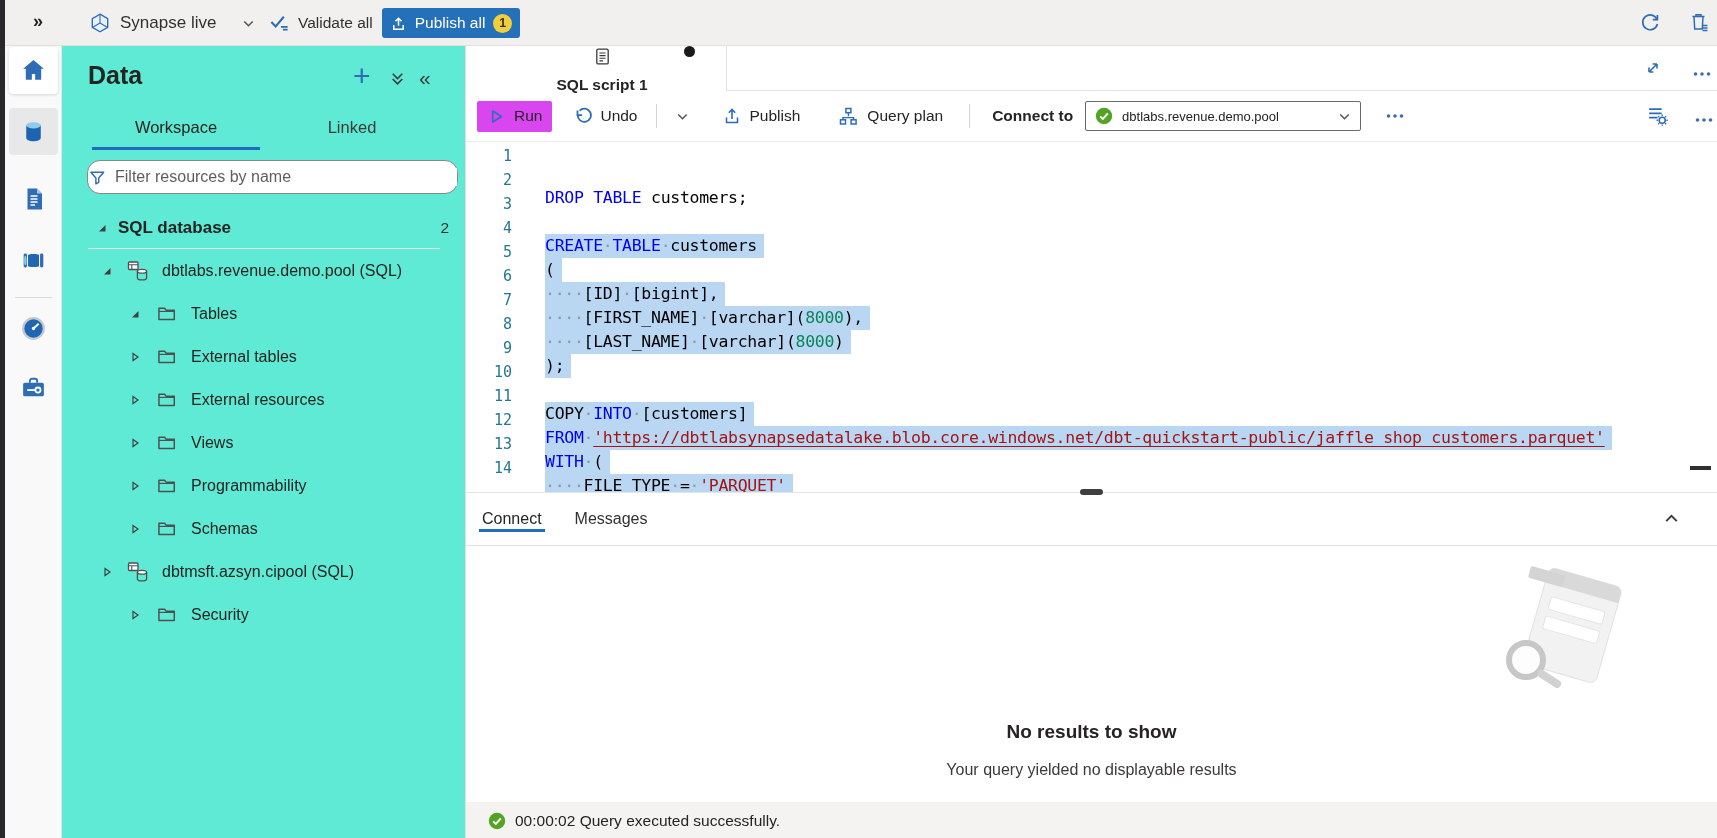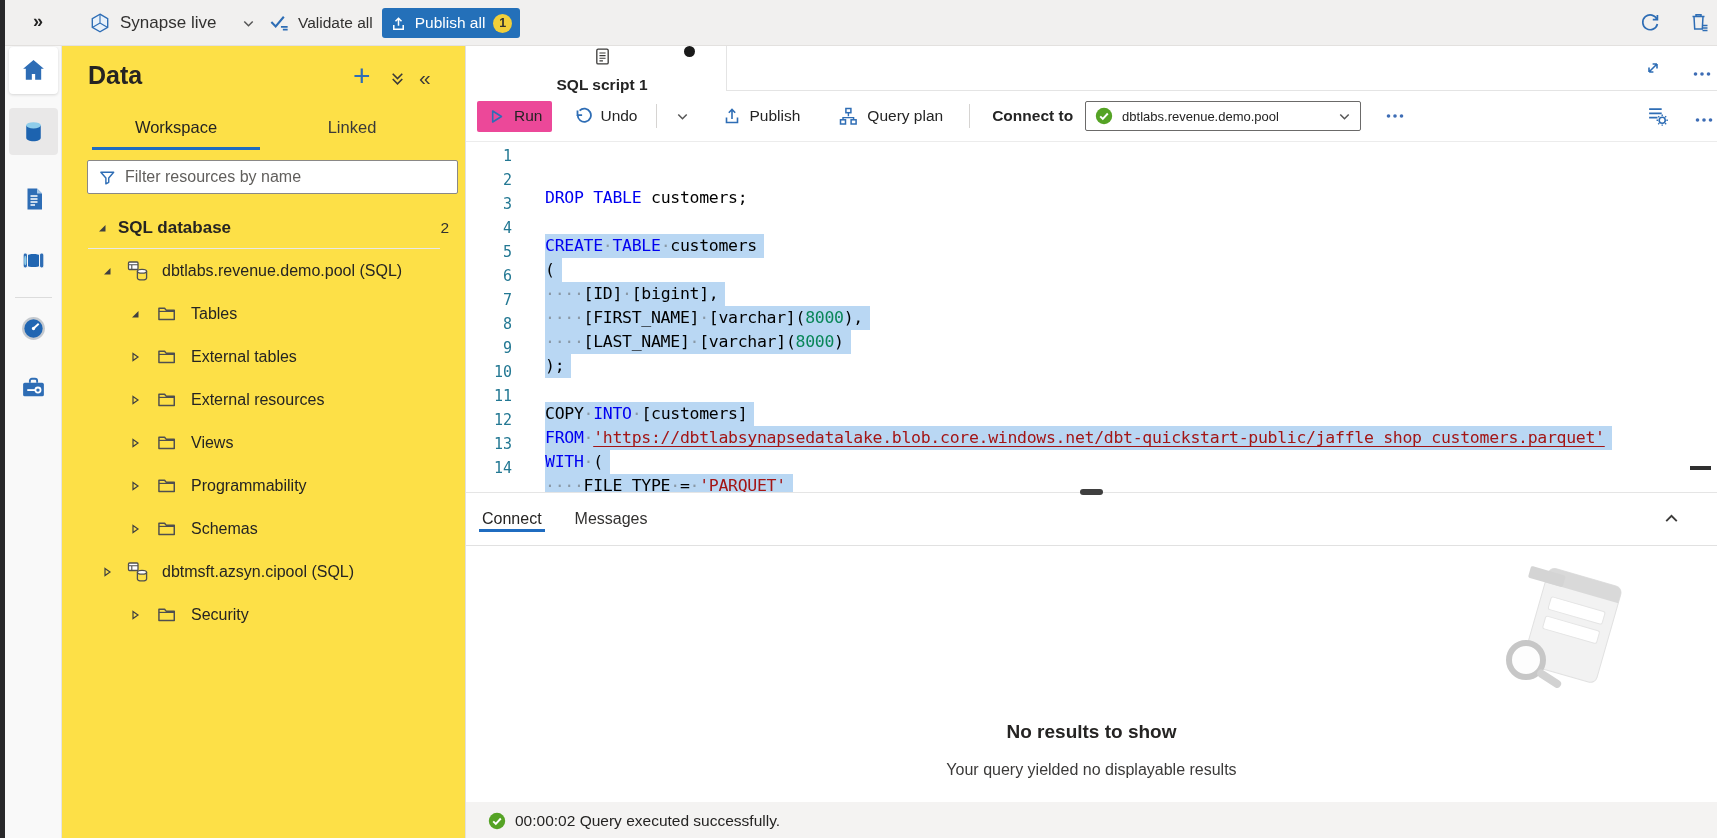--- a/index.html
+++ b/index.html
@@ -25,30 +25,30 @@
   .tb-icon-btn { position:absolute; top:10px; width:24px; height:24px; cursor:pointer; }
 
   
   .rail { left:5px; top:46px; width:57px; height:792px; background:#f9f9f9; border-right:1px solid #e5e5e5; }
   .rail-item { position:absolute; left:4px; width:49px; height:47px; border-radius:4px; display:flex; align-items:center; justify-content:center; cursor:pointer;}
   .rail-item.tile-white { background:#ffffff; box-shadow:0 1px 3px rgba(0,0,0,.14); }
   .rail-item.tile-gray { background:#e9e8e8; }
   .rail-div { position:absolute; left:10px; width:37px; height:1px; background:#dcdcdc; }
 
   
-  .explorer { left:62px; top:46px; width:404px; height:792px; background:#fde047; border-right:1px solid #e0e0e0; }
+  .explorer { left:62px; top:46px; width:404px; height:792px; background:#5eead4; border-right:1px solid #e0e0e0; }
   .exp-title { position:absolute; left:26px; top:15px; font-size:25px; font-weight:600; color:#252423; }
   .exp-hicon { position:absolute; top:24px; cursor:pointer; }
   .exp-plus { left:291px; top:16px; font-size:30px; font-weight:300; color:#2e6db5; line-height:28px; }
   .exp-tabs { position:absolute; left:26px; top:62px; width:352px; height:42px; display:flex; }
   .exp-tab { flex:1; text-align:center; font-size:16.5px; color:#3b3a39; padding-top:10px; position:relative; cursor:pointer;}
   .exp-tab.active { color:#252423; }
   .exp-tab.active::after { content:""; position:absolute; left:4px; right:4px; bottom:0; height:3px; background:#1f6cc0; }
-  .filter-box { position:absolute; left:25px; top:114px; width:371px; height:34px; border:1px solid #8a8886; border-radius:2px;
-     display:flex; align-items:center; padding-left:10px; gap:8px; background:#fff; }
+  .filter-box { position:absolute; left:25px; top:114px; width:371px; height:34px; border:1px solid #8a8886; border-radius:13px;
+     display:flex; align-items:center; gap:8px; background:#fff; }
   .filter-box input { border:none; outline:none; flex:1; font-size:16px; color:#323130; font-family:"Liberation Sans",sans-serif; }
   .filter-box input::placeholder { color:#605e5c; }
   .tree-root { position:absolute; left:0; top:160px; width:100%; height:43px; display:flex; align-items:center; padding-left:33px; gap:9px; cursor:pointer;}
   .tree-root .lbl { font-size:17px; font-weight:600; }
   .tree-root .cnt { position:absolute; right:16px; font-size:15.5px; color:#323130; }
   .tree-sep { position:absolute; left:26px; top:202px; width:352px; height:1px; background:#e8e8e8; }
   .tree-nodes { position:absolute; left:0; top:203px; width:100%; }
   .tree-row { height:43px; display:flex; align-items:center; cursor:pointer; font-size:16px; color:#252423; }
   .tree-row.lvl1 { padding-left:38px; gap:12px; }
   .tree-row.lvl2 { padding-left:66px; gap:14px; }
@@ -58,21 +58,21 @@
   .tabbar { position:absolute; left:0; top:0; width:100%; height:45px; border-bottom:1px solid #e4e4e4; }
   .doc-tab { position:absolute; left:0; top:0; width:261px; height:45px; background:#fff; border-right:1px solid #e4e4e4;
      box-shadow:0 1px 0 #fff; display:flex; align-items:center; padding-left:12px; gap:9px; cursor:pointer;flex-direction:column;}
   .doc-tab .title { font-size:15.5px; font-weight:600; color:#242424; }
   .doc-tab .dirty { position:absolute; left:218px; width:11px; height:11px; border-radius:50%; background:#1a1a1a; }
   .tab-right-icon { position:absolute; top:12px; cursor:pointer; }
 
   .toolbar { position:absolute; left:0; top:45px; width:100%; height:51px; border-bottom:1px solid #ececec;
      display:flex; align-items:center; font-size:15.5px; color:#242424; }
   .tbtn { display:flex; align-items:center; gap:8px; cursor:pointer; padding:6px 10px; border-radius:2px; }
-  .tbtn.hovered { background:#ec4899; }
+  .tbtn.hovered { background:#d946ef; }
   .tsep { width:1px; height:24px; background:#d6d4d2; margin:0 8px; }
   .connect-lbl { font-weight:600; margin:0 12px 0 14px; }
   .conn-dd { width:276px; height:30px; border:1px solid #6b6a69; border-radius:2px; background:#fff;
      display:flex; align-items:center; gap:9px; padding:0 8px 0 9px; cursor:pointer;}
   .conn-dd .val { flex:1; font-size:13px; color:#242424; white-space:nowrap; }
   .toolbar-right-icon { position:absolute; top:58px; cursor:pointer; }
 
   
   .code { position:absolute; left:0; top:96px; width:100%; height:350px; padding-top:2px;
      font-family:"DejaVu Sans Mono", monospace; font-size:16.5px; letter-spacing:-0.3px; }

